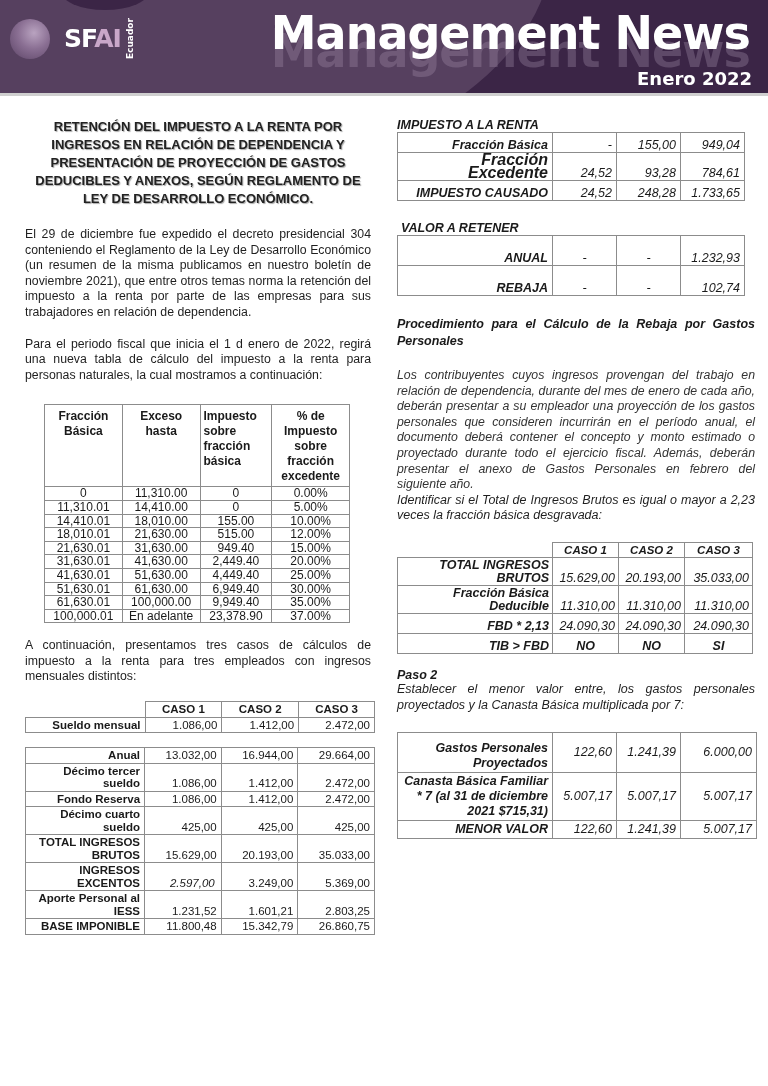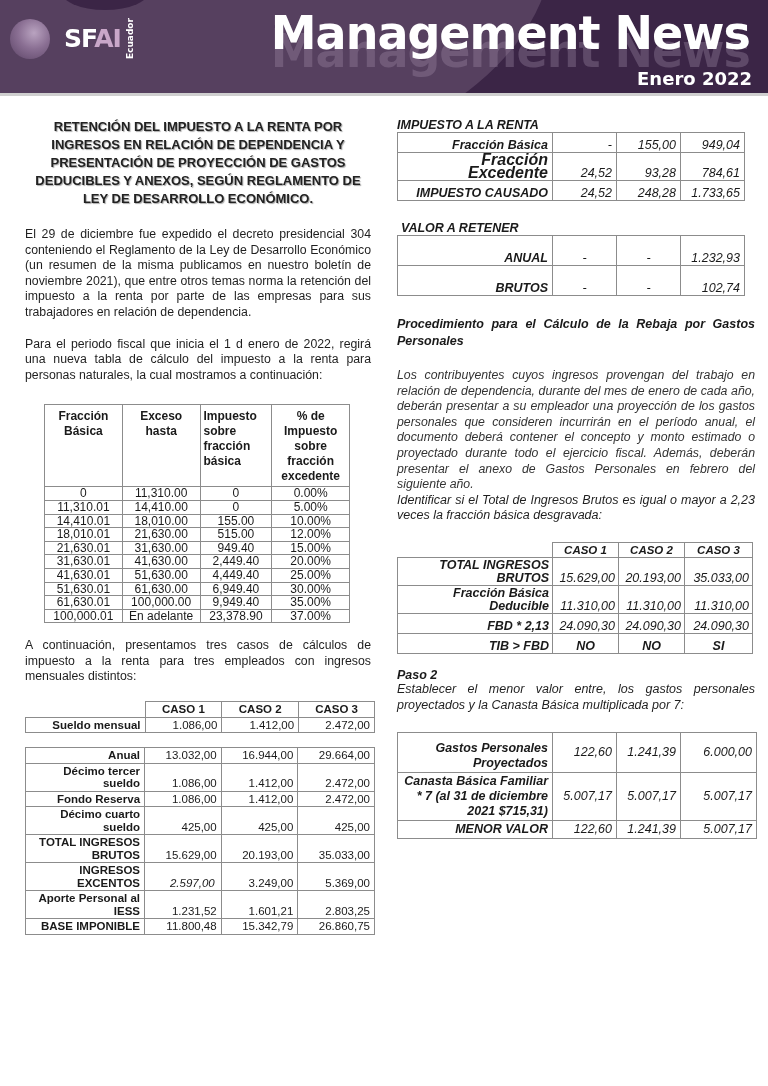--- a/index.html
+++ b/index.html
@@ -242,21 +242,21 @@
   <div class="sec-label" style="margin-top:20px;margin-left:4px;">VALOR A RETENER</div>
   <table class="case-table" style="width:348px;">
     <tbody id="retener-body">
         <tr>
           <td class="lab" style="height: 30px; font-size: 12.5px; width: 155px;">ANUAL</td>
           <td style="height: 30px; font-size: 12.5px; width: 64px; text-align: center;">-</td>
           <td style="height: 30px; font-size: 12.5px; width: 64px; text-align: center;">-</td>
           <td style="height: 30px; font-size: 12.5px;">1.232,93</td>
         </tr>
         <tr>
-          <td class="lab" style="height: 30px; font-size: 12.5px; width: 155px;">BRUTOS</td>
+          <td class="lab" style="height: 30px; font-size: 12.5px; width: 155px;">REBAJA</td>
           <td style="height: 30px; font-size: 12.5px; width: 64px; text-align: center;">-</td>
           <td style="height: 30px; font-size: 12.5px; width: 64px; text-align: center;">-</td>
           <td style="height: 30px; font-size: 12.5px;">102,74</td>
         </tr>
       </tbody>
   </table>
 
   <p class="proc-title" style="margin-top:20px;">Procedimiento para el Cálculo de la Rebaja por Gastos Personales</p>
   <p class="para" style="margin-top:18px;color:#333;">Los contribuyentes cuyos ingresos provengan del trabajo en relación de dependencia, durante del mes de enero de cada año, deberán presentar a su empleador una proyección de los gastos personales que consideren incurrirán en el período anual, el documento deberá contener el concepto y monto estimado o proyectado durante todo el ejercicio fiscal. Además, deberán presentar el anexo de Gastos Personales en febrero del siguiente año.</p>
 

